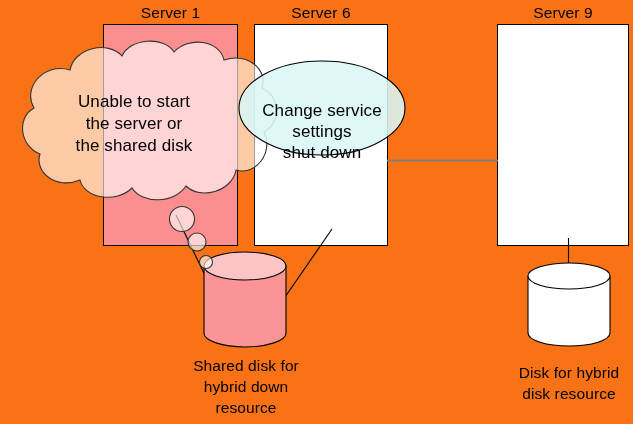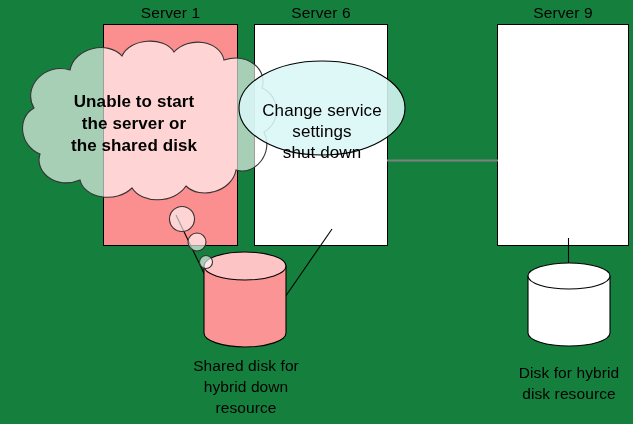--- a/index.html
+++ b/index.html
@@ -7,21 +7,21 @@
     padding: 0;
     background: #ffffff;
   }
   body {
     font-family: "Liberation Sans", sans-serif;
   }
   #stage {
     position: relative;
     width: 633px;
     height: 424px;
-    background: #15803d;
+    background: #f97316;
     overflow: hidden;
   }
   #stage svg.layer {
     position: absolute;
     left: 0;
     top: 0;
     width: 633px;
     height: 424px;
   }
   .lbl {
@@ -36,21 +36,20 @@
   .server-title {
     font-size: 15.5px;
   }
   .balloon-text {
     font-size: 17px;
     line-height: 21px;
   }
   .cloud-text {
     font-size: 17px;
     line-height: 22px;
-    font-weight: bold;
   }
   .disk-caption {
     font-size: 15.5px;
     line-height: 21px;
   }
 </style>
 </head>
 <body>
 
 <div id="stage">

